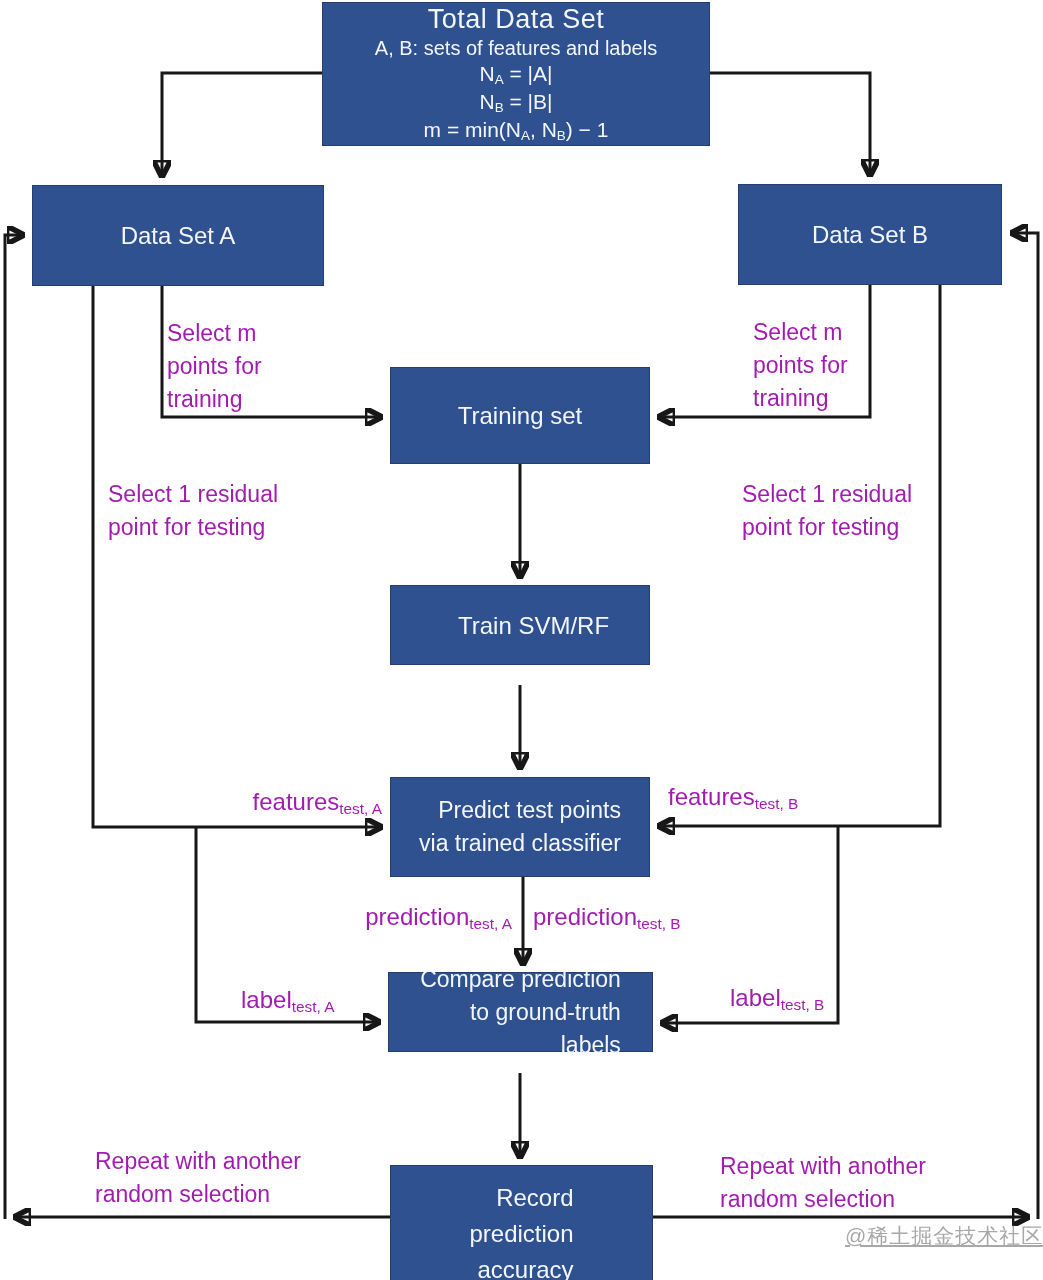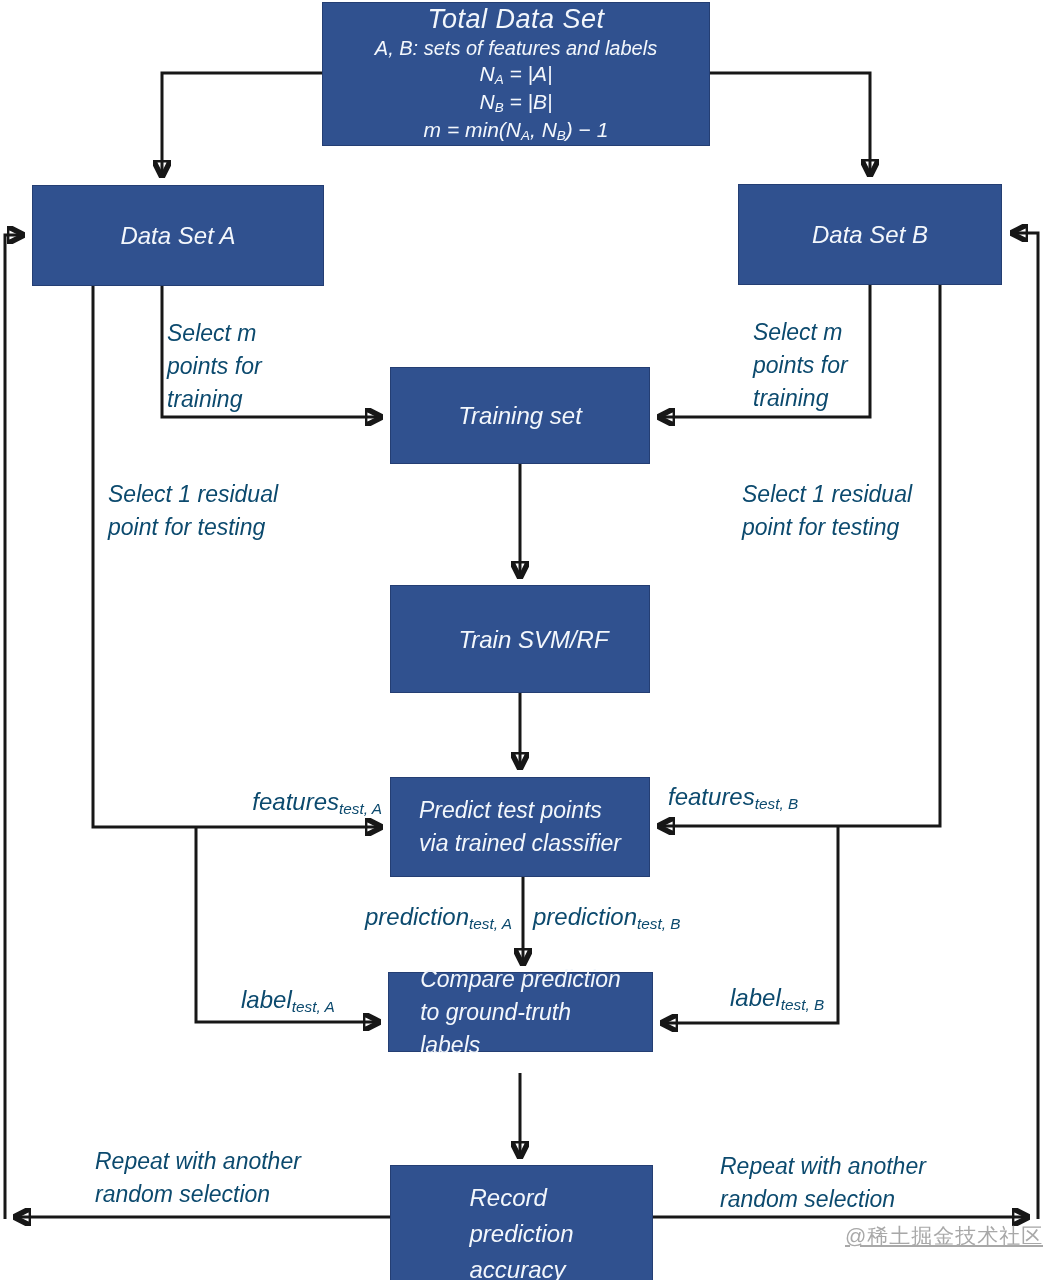--- a/index.html
+++ b/index.html
@@ -5,31 +5,31 @@
   html,body{margin:0;padding:0;background:#ffffff;}
   .stage{
     position:relative;width:1043px;height:1280px;background:#ffffff;
     font-family:"Liberation Sans",sans-serif;overflow:hidden;
   }
   .connectors{position:absolute;left:0;top:0;width:1043px;height:1280px;}
   .connectors path{stroke:#171717;stroke-width:3;fill:none;}
   .box{
     position:absolute;background:#30518F;color:#F3F7FC;
     display:flex;flex-direction:column;align-items:center;justify-content:center;
-    text-align:left;box-sizing:border-box;border:1px solid rgba(14,30,62,.35);font-style:italic;
+    text-align:right;box-sizing:border-box;border:1px solid rgba(14,30,62,.35);
   }
   .box-label{white-space:pre-line;font-size:24px;line-height:33px;}
   .box-label.two{font-size:23px;line-height:33px;}
   .box-label.three{font-size:24px;line-height:36px;}
   .total-title{font-size:27px;line-height:33px;letter-spacing:.5px;}
   .total-line{font-size:20px;line-height:25px;}
   .total-formula{font-size:21px;line-height:25px;}
   .ann{
-    position:absolute;color:#0c4a6e;white-space:pre-line;
-    font-size:23px;line-height:33px;font-style:italic;
+    position:absolute;color:#a21caf;white-space:pre-line;
+    font-size:23px;line-height:33px;
   }
   .sublabel{font-size:24px;line-height:28px;white-space:nowrap;}
   .sb{font-size:0.64em;position:relative;bottom:-0.24em;}
   .right-align{text-align:right;}
   .watermark{
     position:absolute;color:#a8a8a8;font-size:21px;white-space:nowrap;
     letter-spacing:1px;
     text-decoration:underline;
   }
 </style>
@@ -75,21 +75,21 @@
   </div>
 
   <div class="box" style="left:738px;top:184px;width:264px;height:101px;">
     <span class="box-label">Data Set B</span>
   </div>
 
   <div class="box" style="left:390px;top:367px;width:260px;height:97px;">
     <span class="box-label">Training set</span>
   </div>
 
-  <div class="box" style="left:390px;top:585px;width:260px;height:108px;padding-left:27px;">
+  <div class="box" style="left:390px;top:585px;width:260px;height:80px;padding-left:27px;">
     <span class="box-label">Train SVM/RF</span>
   </div>
 
   <div class="box" style="left:390px;top:777px;width:260px;height:100px;">
     <span class="box-label two">Predict test points
 via trained classifier</span>
   </div>
 
   <div class="box" style="left:388px;top:972px;width:265px;height:80px;">
     <span class="box-label two">Compare prediction

